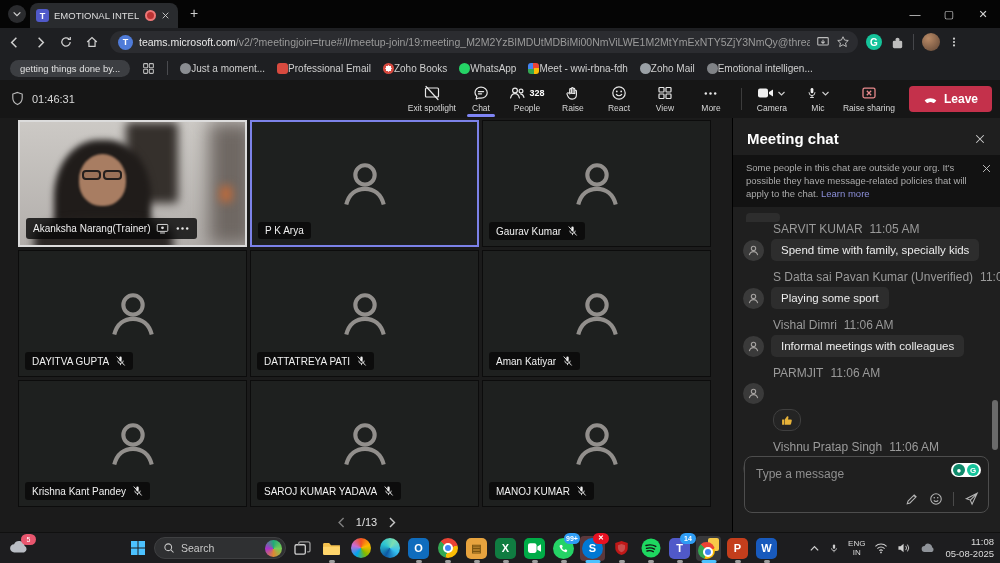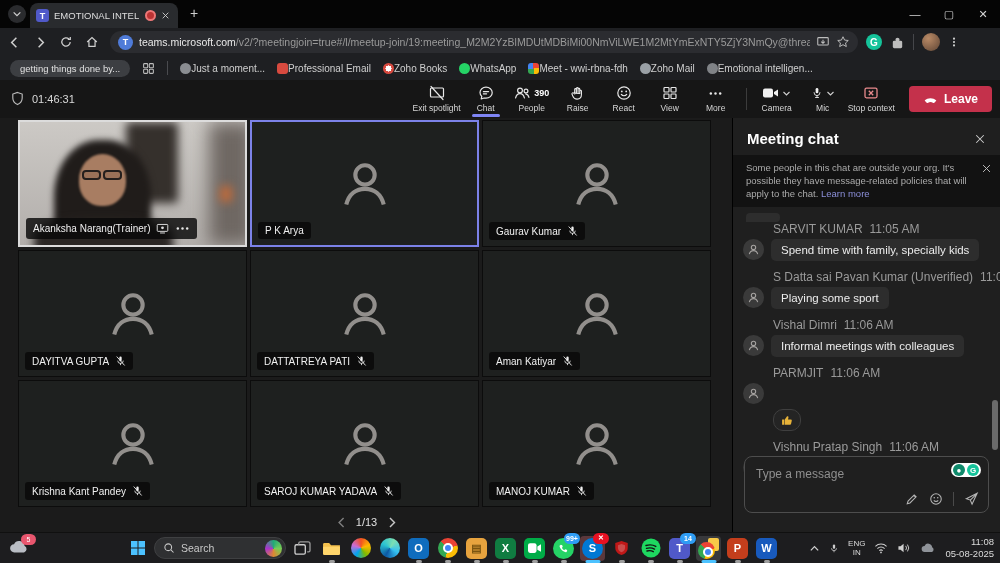--- a/index.html
+++ b/index.html
@@ -90,21 +90,21 @@
   .notice .lnk{color:#8b8fd9;}
   .notice .nclose{position:absolute;right:8px;top:8px;}
   .remnant{width:34px;height:9px;border-radius:4px 4px 4px 0;background:#2d2d2d;margin:6px 0 0 13px;}
   .lastread{display:flex;align-items:center;gap:8px;margin:8px 13px;}
   .lastread .ln{flex:1;height:1px;background:#6a6fd0;}
   .lastread .lt{font-size:9.5px;font-weight:bold;color:#8b8fe0;}
   .msgs{padding:0 10px;}
   .msg{margin-bottom:9px;}
   .mhead{margin-left:30px;font-size:12px;color:#9a9a9a;margin-bottom:3px;white-space:nowrap;}
   .mhead .mt{margin-left:7px;}
-  .mrow{display:flex;align-items:flex-start;gap:7px;}
+  .mrow{display:flex;align-items:flex-end;gap:7px;}
   .mav{width:21px;height:21px;border-radius:50%;background:#3a3a3a;display:flex;align-items:center;justify-content:center;flex:0 0 auto;}
   .mbubble{background:#2d2d2d;border-radius:5px;padding:5px 10px;font-size:11.5px;color:#ececec;max-width:205px;}
   .reaction{width:26px;height:20px;border:1px solid #3f3f3f;background:#242424;border-radius:10px;margin:5px 0 0 30px;
     display:flex;align-items:center;justify-content:center;}
   .chatscroll{position:absolute;right:2px;top:282px;width:6px;height:50px;border-radius:3px;background:#6a6a6a;}
   .compose{position:absolute;left:11px;right:11px;bottom:20px;height:55px;border:1px solid #4d4d4d;border-radius:8px;background:#1f1f1f;}
   .cph{position:absolute;left:11px;top:10px;font-size:12px;color:#8f8f8f;}
   .gram{position:absolute;right:7px;top:6px;display:flex;gap:2px;align-items:center;background:#fff;border-radius:9px;padding:1px 2px;}
   .gram .g1{width:12px;height:12px;border-radius:50%;background:#0f8a6b;color:#fff;font-size:8px;display:flex;align-items:center;justify-content:center;}
   .gram .g2{width:12px;height:12px;border-radius:50%;background:#15c39a;color:#fff;font-size:8px;font-weight:bold;display:flex;align-items:center;justify-content:center;}
@@ -285,21 +285,21 @@
             <span class="uline"></span>
           </div>
           <div class="tbtn">
             <span class="trow">
               <svg width="17" height="16" viewBox="0 0 17 16">
                 <circle cx="6" cy="5.5" r="2.4" fill="none" stroke="#e8e8e8" stroke-width="1.2" stroke-linecap="round" stroke-linejoin="round"></circle>
                 <path d="M1.6 13c.6-2.9 2.3-4.4 4.4-4.4s3.8 1.5 4.4 4.4" fill="none" stroke="#e8e8e8" stroke-width="1.2" stroke-linecap="round" stroke-linejoin="round"></path>
                 <circle cx="12" cy="6" r="1.9" fill="none" stroke="#e8e8e8" stroke-width="1.2" stroke-linecap="round" stroke-linejoin="round"></circle>
                 <path d="M11.6 8.8c1.7.2 2.9 1.5 3.3 3.6" fill="none" stroke="#e8e8e8" stroke-width="1.2" stroke-linecap="round" stroke-linejoin="round"></path>
               </svg>
-              <span class="bdg">390</span>
+              <span class="bdg">328</span>
             </span>
             <div class="tlbl">People</div>
           </div>
           <div class="tbtn">
             <span class="trow">
               <svg width="15" height="16" viewBox="0 0 16 16">
                 <path d="M5 9V4.2a.9.9 0 0 1 1.8 0V8m0 0V3.2a.9.9 0 0 1 1.8 0V8m0 0V4a.9.9 0 0 1 1.8 0v4.5m0 .1V6a.9.9 0 0 1 1.8 0v3.7c0 2.9-1.9 4.8-4.6 4.8-2.4 0-3.8-1.2-4.6-3.2l-.9-2.3a1 1 0 0 1 1.7-.9z" fill="none" stroke="#e8e8e8" stroke-width="1.2" stroke-linecap="round" stroke-linejoin="round"></path>
               </svg>
             </span>
             <div class="tlbl">Raise</div>
@@ -365,21 +365,21 @@
             </span>
             <div class="tlbl">Mic</div>
           </div>
           <div class="tbtn">
             <span class="trow">
               <svg width="16" height="16" viewBox="0 0 16 16">
                 <rect x="2" y="3.2" width="12" height="9.6" rx="1.5" fill="none" stroke="#e98a8d" stroke-width="1.3"></rect>
                 <path d="M5.8 5.8l4.4 4.4M10.2 5.8l-4.4 4.4" stroke="#e98a8d" stroke-width="1.3"></path>
               </svg>
             </span>
-            <div class="tlbl">Stop context</div>
+            <div class="tlbl">Raise sharing</div>
           </div>
         </span>
       <button class="leavebtn" style="border:none;cursor:default;">
         <svg width="15" height="9" viewBox="0 0 16 10">
             <path d="M1.5 6.2c3.8-3.6 9.2-3.6 13 0l-1.9 2.2c-.5.6-1.3.6-2 .2-.7-.5-1.6-.8-2.6-.8s-1.9.3-2.6.8c-.7.4-1.5.4-2-.2z" fill="#fff"></path>
           </svg>
         <span>Leave</span>
       </button>
     </div>
   </div>

